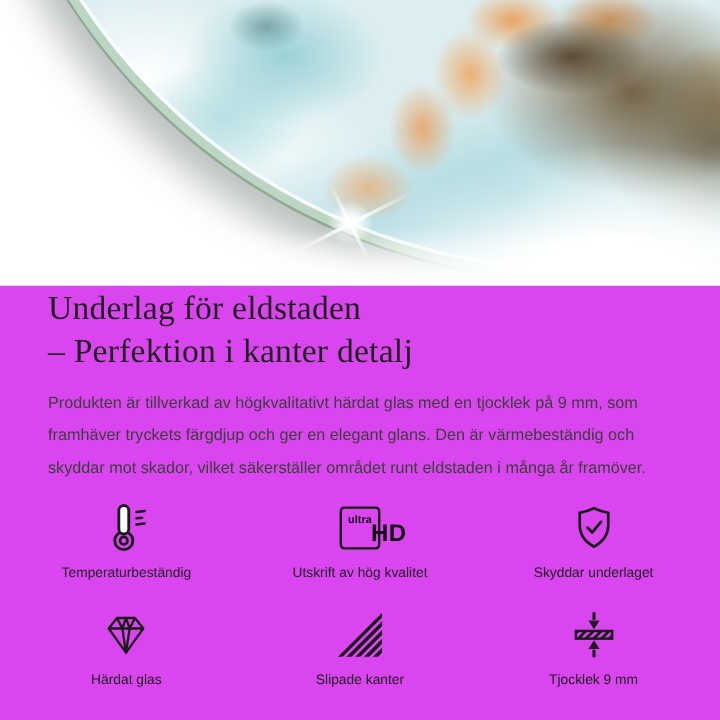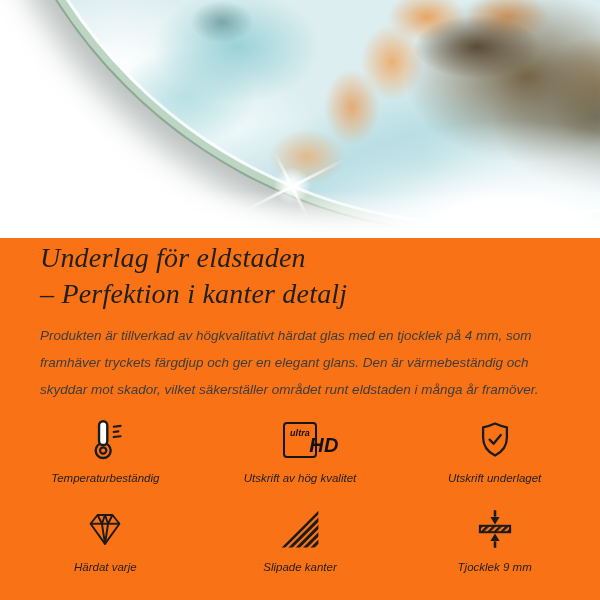--- a/index.html
+++ b/index.html
@@ -2,21 +2,21 @@
 <html><head>
 <meta charset="utf-8">
 <style>
   html, body { margin: 0; padding: 0; }
   body {
     width: 600px; height: 600px; overflow: hidden;
     background: #ffffff;
     font-family: "Liberation Sans", sans-serif;
     color: #222;
   }
-  .page { position: relative; width: 600px; height: 600px; overflow: hidden; background: #f97316; font-style: italic; }
+  .page { position: relative; width: 600px; height: 600px; overflow: hidden; background: #d946ef; }
 
   
   .hero { position: relative; width: 600px; height: 238px; overflow: hidden; background: #fff; }
   .glass-circle {
     position: absolute; left: -22px; top: -777px;
     width: 1010px; height: 1010px; border-radius: 50%;
     box-sizing: border-box;
     border: 7px solid #bdd6c3;
     box-shadow:
       0 0 0 2px rgba(122,157,132,0.72),
@@ -114,21 +114,21 @@
       <div class="core"></div>
     </div>
     <div class="hero-fade"></div>
   </div>
 
   <div class="content">
     <h1>
       <span>Underlag för eldstaden</span><br>
       <span>– Perfektion i kanter detalj</span>
     </h1>
-    <p class="lead">Produkten är tillverkad av högkvalitativt härdat glas med en tjocklek på 4 mm, som framhäver tryckets färgdjup och ger en elegant glans. Den är värmebeständig och skyddar mot skador, vilket säkerställer området runt eldstaden i många år framöver.</p>
+    <p class="lead">Produkten är tillverkad av högkvalitativt härdat glas med en tjocklek på 9 mm, som framhäver tryckets färgdjup och ger en elegant glans. Den är värmebeständig och skyddar mot skador, vilket säkerställer området runt eldstaden i många år framöver.</p>
   </div>
 
   <div class="features">
 
     <div class="feature">
       <div class="icon-box">
         <svg class="ic" width="44" height="46" viewBox="0 0 48 48">
           <circle cx="22" cy="35.5" r="8.2" stroke-width="2.6"></circle>
           <rect x="17.5" y="3.5" width="9" height="26" rx="4.5" fill="#ffffff" stroke="#1b1b1b" stroke-width="2.6"></rect>
           <circle cx="22" cy="35.5" r="3.4" stroke-width="2.4"></circle>
@@ -150,33 +150,33 @@
       <div class="feature-label">Utskrift av hög kvalitet</div>
     </div>
 
     <div class="feature">
       <div class="icon-box">
         <svg class="ic" width="42" height="44" viewBox="0 0 48 48">
           <path d="M24 5.2c4.2 2 9 3.4 13.6 4.3V21c0 9.6-5.9 16.7-13.6 20.8C16.3 37.7 10.4 30.6 10.4 21V9.5C15 8.6 19.8 7.2 24 5.2z" stroke-width="2.6" stroke-linejoin="round"></path>
           <path d="M17.8 23.6l4.6 4.6 8.2-10" stroke-width="2.6" stroke-linecap="round" stroke-linejoin="round"></path>
         </svg>
       </div>
-      <div class="feature-label">Utskrift underlaget</div>
+      <div class="feature-label">Skyddar underlaget</div>
     </div>
 
     <div class="feature">
       <div class="icon-box">
         <svg class="ic" width="42" height="42" viewBox="0 0 48 48">
           <path d="M15.5 8h17L40.5 18 24 41 7.5 18z" stroke-width="2.2" stroke-linejoin="round"></path>
           <path d="M7.5 18h33" stroke-width="2.2"></path>
           <path d="M15.5 8l5 10L24 8l3.5 10 5-10" stroke-width="2.2" stroke-linejoin="round"></path>
           <path d="M20.5 18L24 41l3.5-23" stroke-width="2.2" stroke-linejoin="round"></path>
         </svg>
       </div>
-      <div class="feature-label">Härdat varje</div>
+      <div class="feature-label">Härdat glas</div>
     </div>
 
     <div class="feature">
       <div class="icon-box">
         <svg class="ic" width="42" height="42" viewBox="0 0 48 48">
           <defs>
               <clipPath id="bevelTri">
                 <path d="M3 45L45 3v42z"></path>
               </clipPath>
             </defs>

